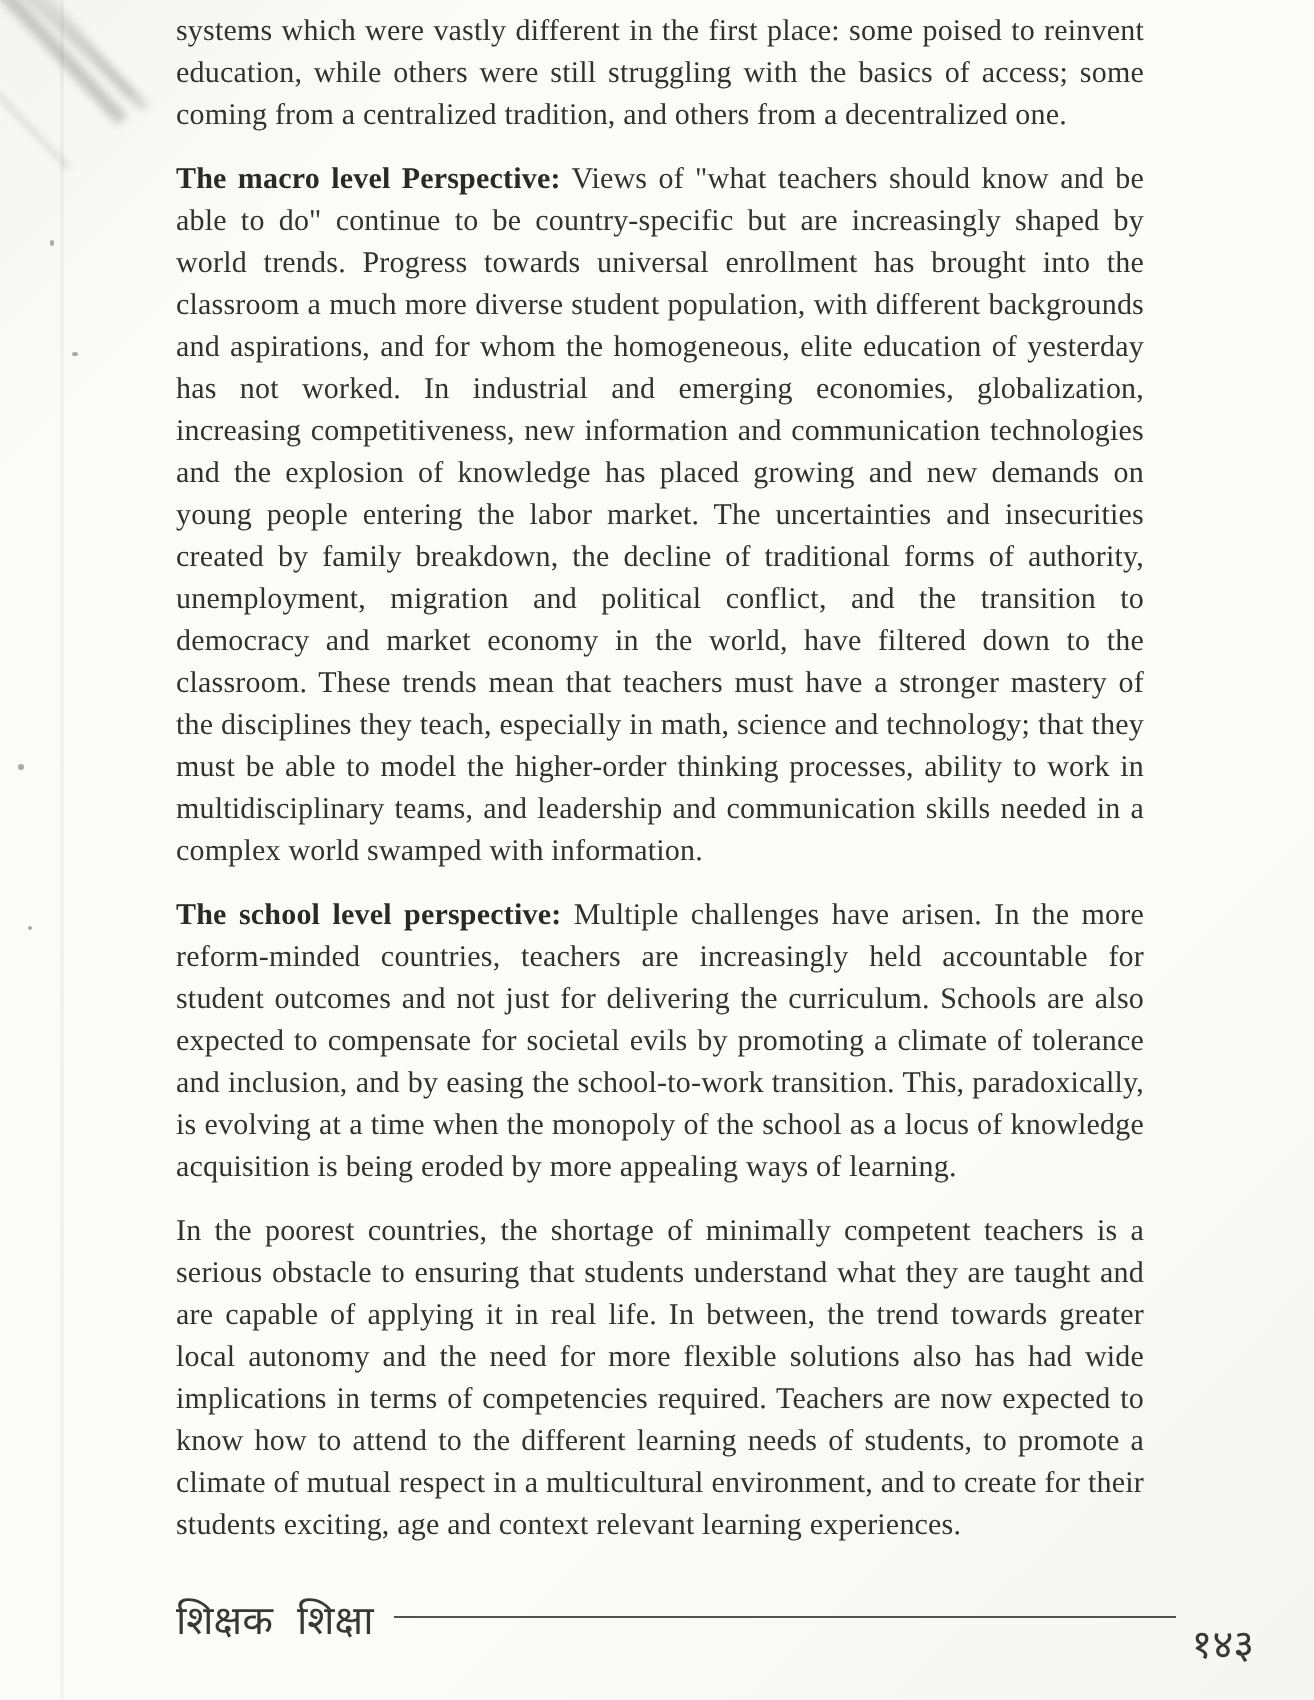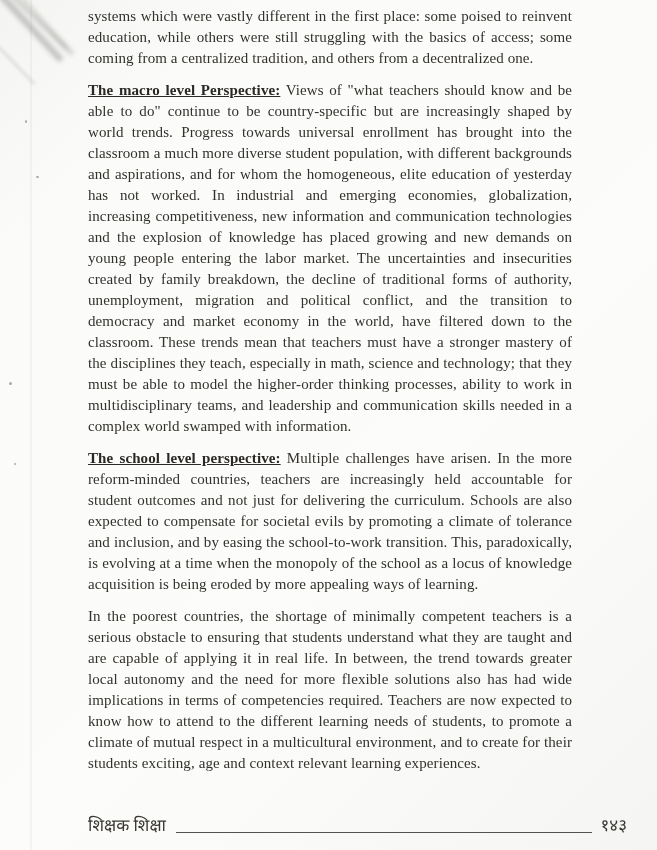--- a/index.html
+++ b/index.html
@@ -57,29 +57,30 @@
   }
   .para {
     font-size: 15px;
     line-height: 21px;
     color: #33312d;
     text-align: justify;
     text-justify: inter-word;
     margin-bottom: 11px;
     letter-spacing: 0.1px;
   }
-  .para .lead { font-weight: bold; color: #2b2926; text-decoration: underline; }
+  .para .lead { font-weight: bold; color: #2b2926; }
 
   .footer {
     position: absolute;
     left: 88px; right: 30px; bottom: 14px;
     display: flex;
-    align-items: flex-end;
-    font-size: 17px;
+    align-items: center;
+    font-size: 20px;
     color: #3a3834;
+    font-family: Liberation Mono, monospace;
   }
   .footer-title { white-space: nowrap; }
   .footer-line {
     flex: 1;
     border-bottom: 1.4px solid #55524d;
     margin: 0 8px 3px 10px;
     height: 1px;
   }
   .footer-page { white-space: nowrap; margin-top: 24px; }
 </style>

